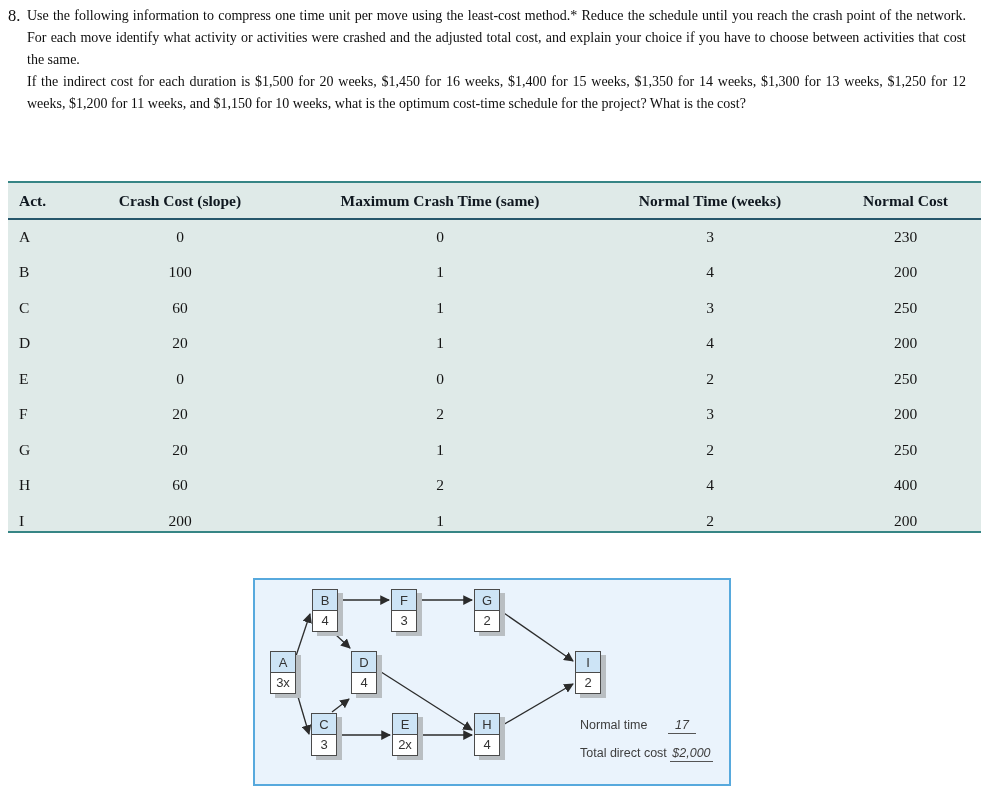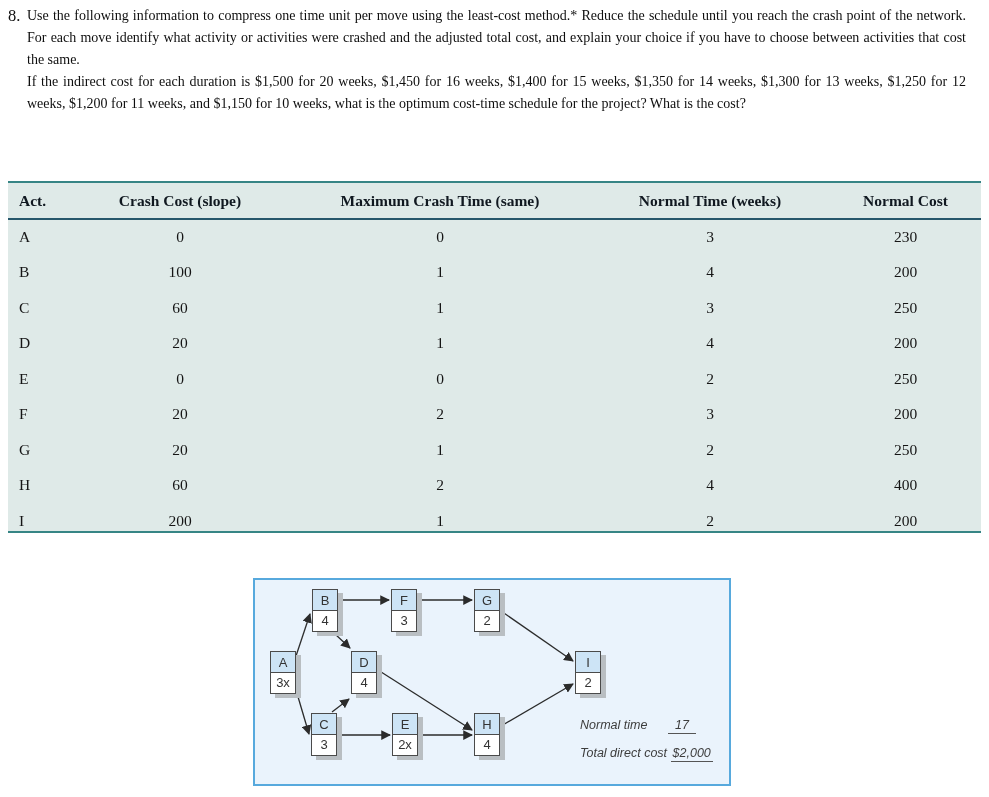--- a/index.html
+++ b/index.html
@@ -57,21 +57,21 @@
   .node-D { left: 96px;  top: 71px; }
   .node-E { left: 137px; top: 133px;}
   .node-F { left: 136px; top: 9px;  }
   .node-G { left: 219px; top: 9px;  }
   .node-H { left: 219px; top: 133px;}
   .node-I { left: 320px; top: 71px; }
 
   .legend-row { position: absolute; font-family: "Liberation Sans", sans-serif; font-size: 12.5px; color: #3d3d3d; }
   .legend-1 { left: 325px; top: 138px; }
   .legend-2 { left: 325px; top: 166px; }
-  .legend-label { display: inline-block; font-style: italic; }
+  .legend-label { display: inline-block; }
   .legend-value {
     font-style: italic; border-bottom: 1.5px solid #555; padding: 0 7px 1px 7px;
   }
   .legend-1 .legend-value { position: absolute; left: 88px; top: 0; }
   .legend-2 .legend-value { padding: 0 2px 1px 2px; }
 </style>
 </head>
 <body>
 
 <div class="problem">

